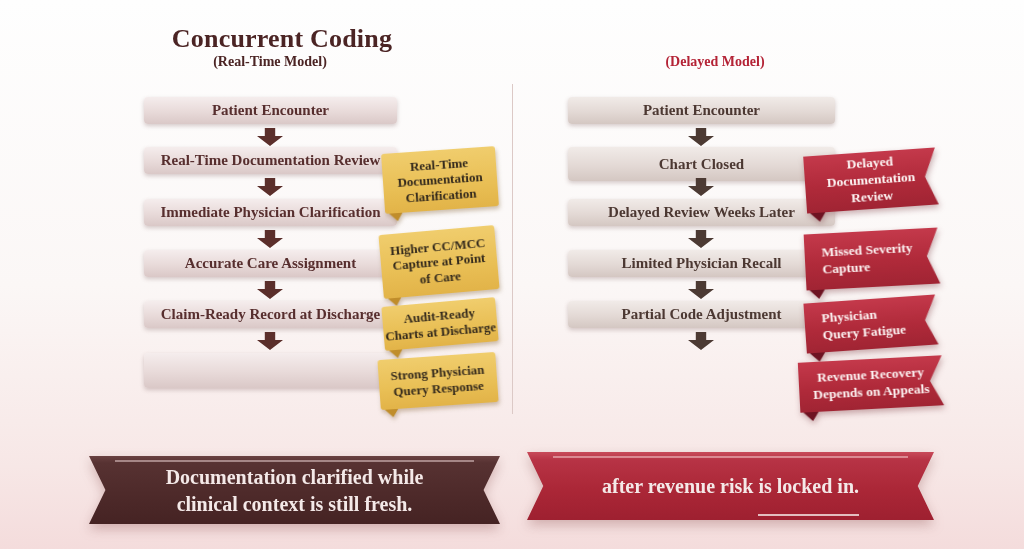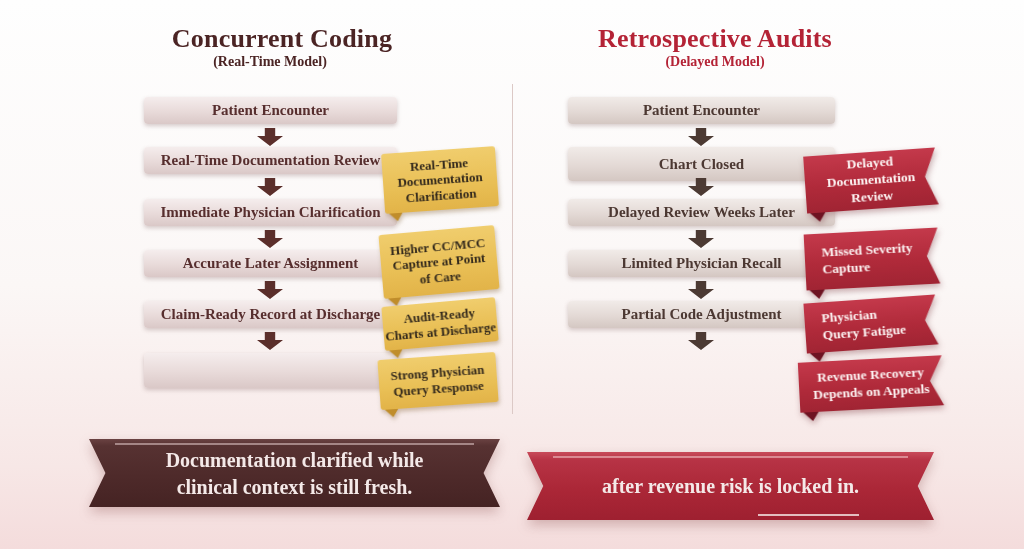--- a/index.html
+++ b/index.html
@@ -77,21 +77,21 @@
 <div class="canvas">
 
   <div class="divider"></div>
 
   <div class="title left" style="left:132px;top:24px;width:300px;">Concurrent Coding</div>
   <div class="subtitle left" style="left:120px;top:54px;width:300px;">(Real-Time Model)</div>
 
   <div class="step l" style="top:97px;height:27px;">Patient Encounter</div>
   <div class="step l" style="top:147px;height:27px;">Real-Time Documentation Review</div>
   <div class="step l" style="top:199px;height:27px;">Immediate Physician Clarification</div>
-  <div class="step l" style="top:250px;height:27px;">Accurate Later Assignment</div>
+  <div class="step l" style="top:250px;height:27px;">Accurate Care Assignment</div>
   <div class="step l" style="top:301px;height:27px;">Claim-Ready Record at Discharge</div>
   <div class="step l" style="top:353px;height:35px;"></div>
 
   <div class="arrow l" style="top:128px;"></div>
   <div class="arrow l" style="top:178px;"></div>
   <div class="arrow l" style="top:230px;"></div>
   <div class="arrow l" style="top:281px;"></div>
   <div class="arrow l" style="top:332px;"></div>
 
   <div class="tag" style="left:383px;top:150px;width:114px;height:60px;transform:rotate(-4deg);">
@@ -118,21 +118,20 @@
     </div>
   </div>
   <div class="tag" style="left:379px;top:356px;width:118px;height:50px;transform:rotate(-4deg);">
     <div class="fold"></div>
     <div class="body">
       <span class="label">Strong Physician
 Query Response</span>
     </div>
   </div>
 
-  <div class="title right" style="left:560px;top:24px;width:310px;">Retrospective Audits</div>
   <div class="subtitle right" style="left:560px;top:54px;width:310px;">(Delayed Model)</div>
 
   <div class="step r" style="top:97px;height:27px;">Patient Encounter</div>
   <div class="step r" style="top:147px;height:34px;">Chart Closed</div>
   <div class="step r" style="top:250px;height:27px;">Limited Physician Recall</div>
   <div class="step r" style="top:199px;height:27px;">Delayed Review Weeks Later</div>
   <div class="step r" style="top:301px;height:27px;">Partial Code Adjustment</div>
 
   <div class="arrow r" style="top:128px;"></div>
   <div class="arrow r" style="top:178px;"></div>
@@ -163,21 +162,21 @@
     </div>
   </div>
   <div class="ribbon" style="left:799px;top:359px;width:144px;height:50px;transform:rotate(-3deg);">
     <div class="fold"></div>
     <div class="body">
       <span class="label">Revenue Recovery
 Depends on Appeals</span>
     </div>
   </div>
 
-  <div class="banner dark" style="left:89px;width:411px;top:439px;">
+  <div class="banner dark" style="left:89px;width:411px;top:456px;">
     <div class="body">
       <div class="shine"></div>
       <div class="line">Documentation clarified while</div>
       <div class="line"><span>clinical context </span><span class="u">is still fresh.</span></div>
     </div>
   </div>
 
   <div class="banner red" style="left:527px;width:407px;top:452px;">
     <div class="body">
       <div class="shine"></div>

